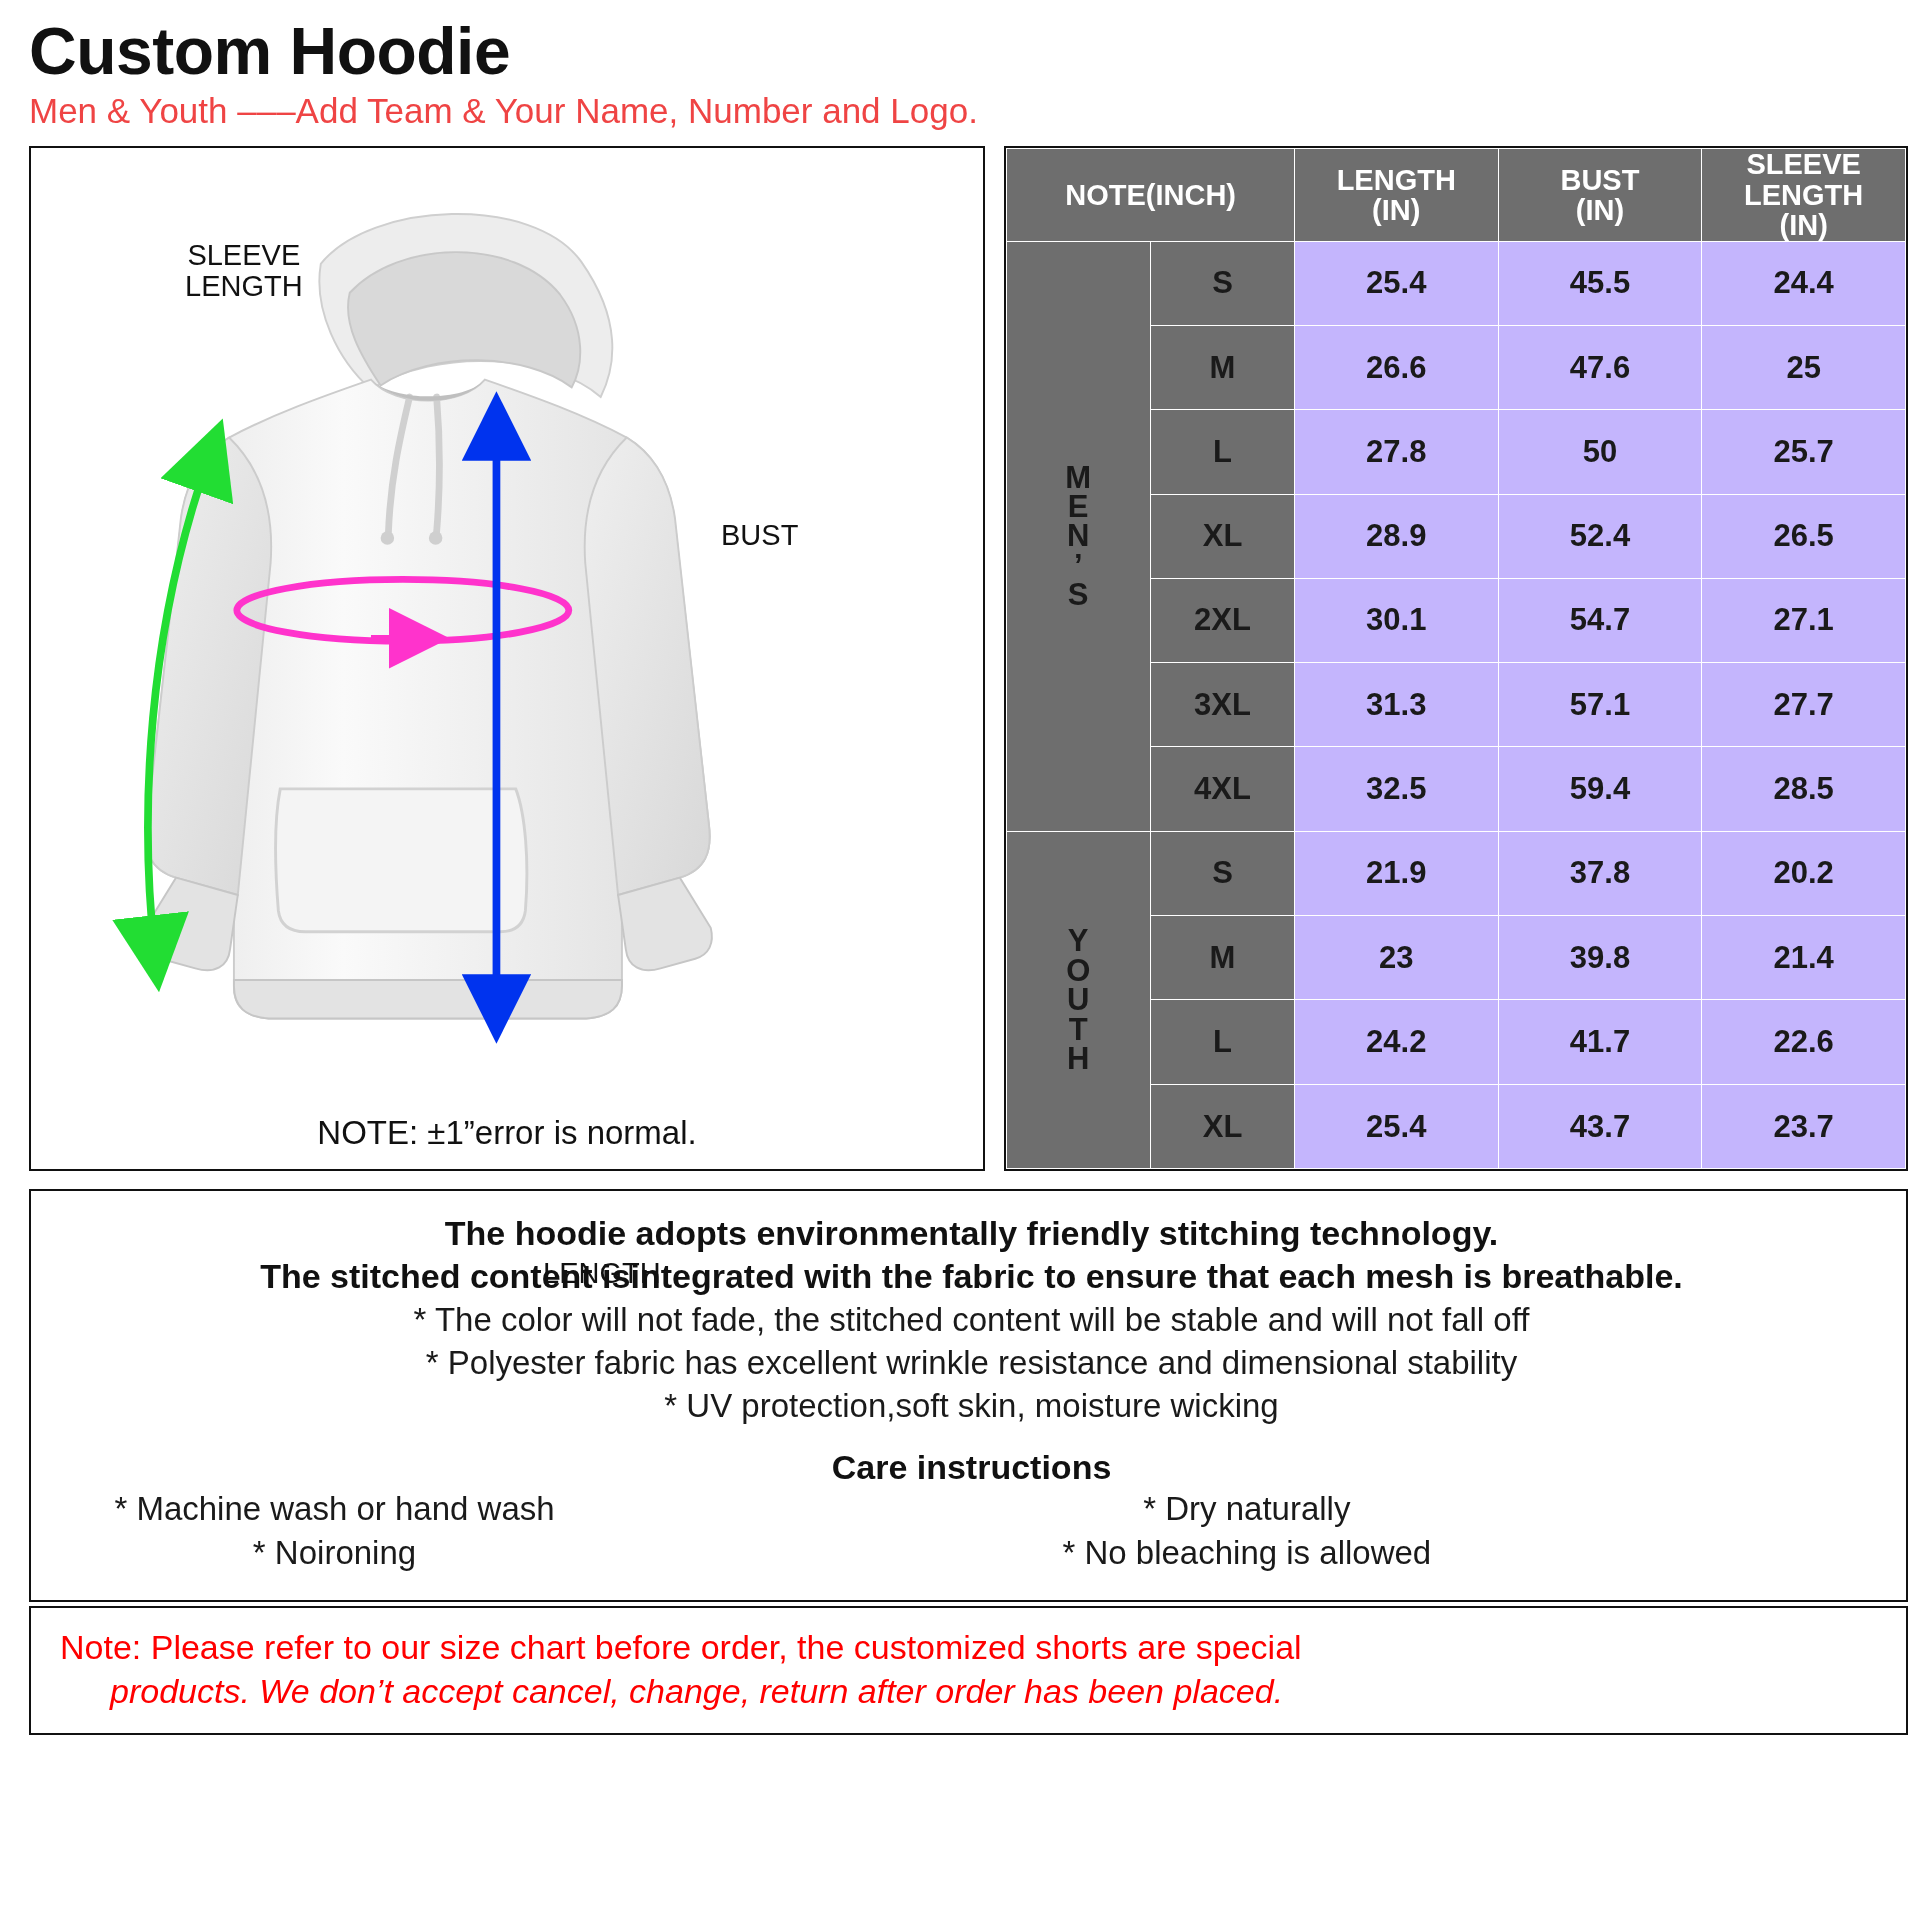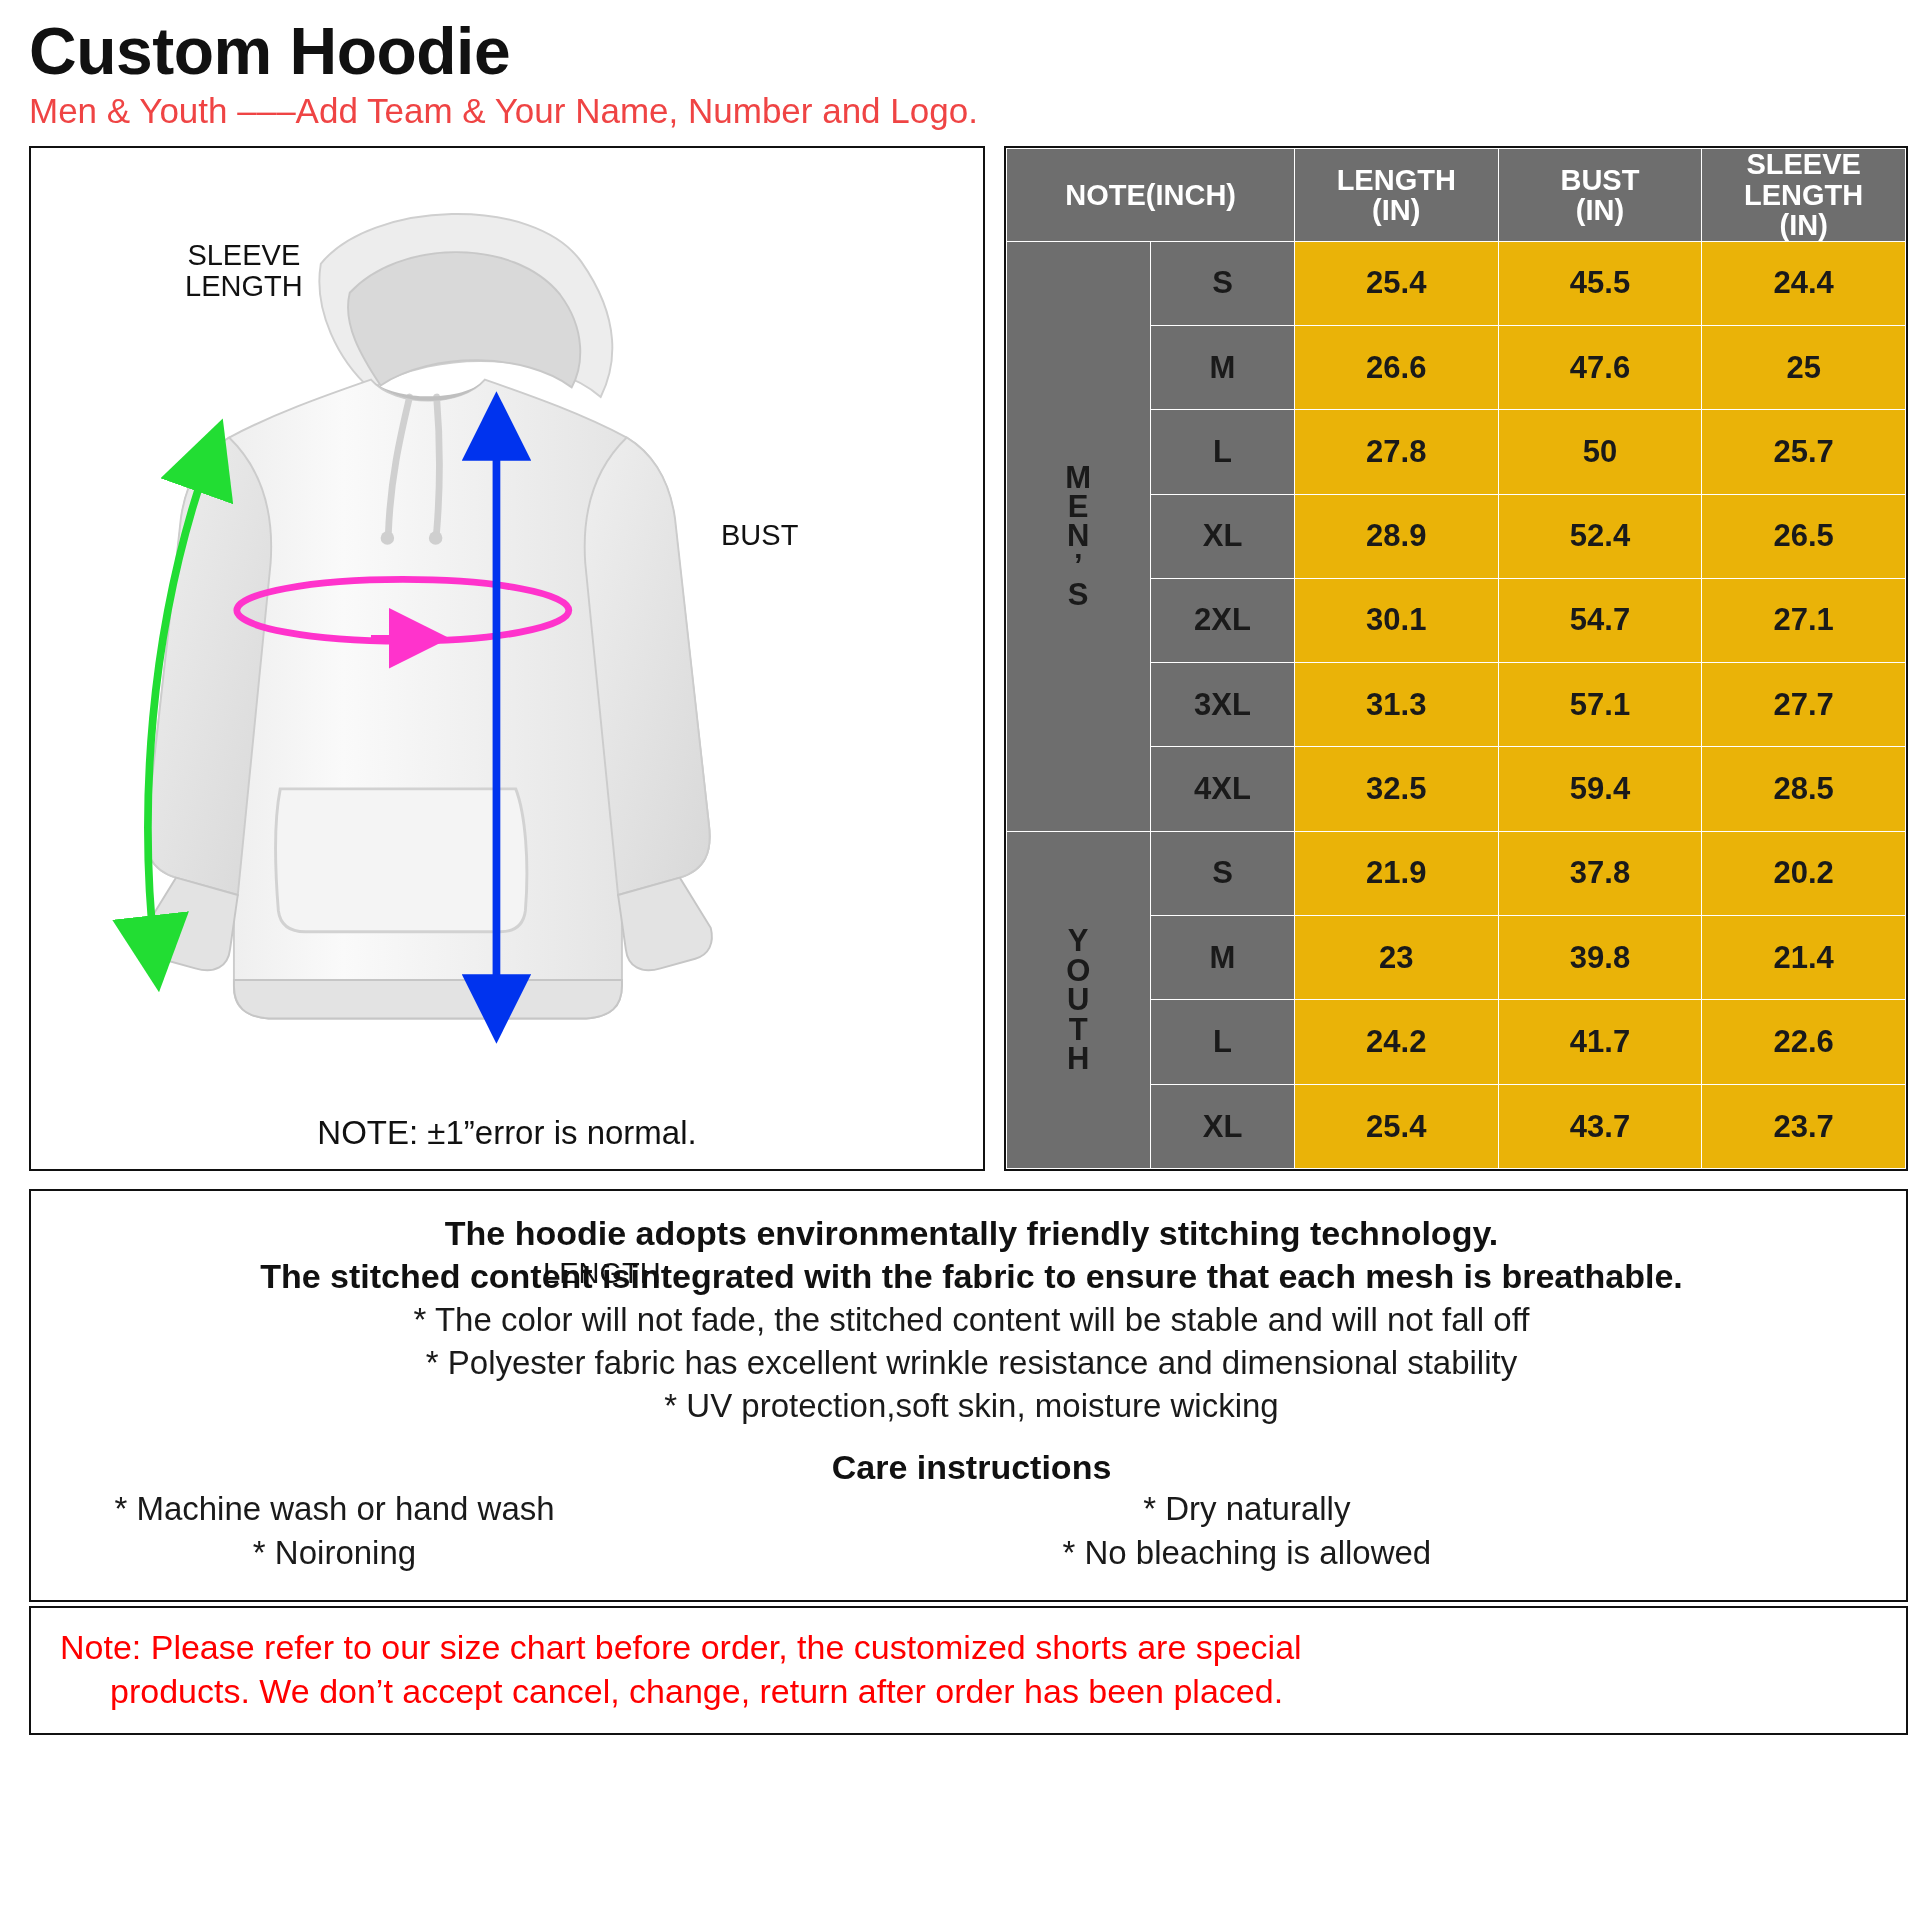--- a/index.html
+++ b/index.html
@@ -115,21 +115,21 @@
   td.grp span {
     display: block;
     writing-mode: horizontal-tb;
   }
   td.sizecell {
     background: #6e6e6e;
     color: #ffffff;
     font-size: 32px;
   }
   td.val {
-    background: #eab308;
+    background: #c4b5fd;
     color: #111;
   }
   .col-size { width: 232px; }
   .col-num { width: 164px; }
 
   
   .desc-panel {
     border: 2.9px solid #111;
     margin-top: 17.4px;
     box-sizing: border-box;
@@ -170,21 +170,21 @@
     margin-top: 4px;
     box-sizing: border-box;
     padding: 17.4px 25px 19.3px 29px;
   }
   .warn-text {
     color: #ff0000;
     font-size: 34px;
     line-height: 1.3;
     font-weight: normal;
   }
-  .warn-text .ind { display: block; padding-left: 50px; }
+  .warn-text .ind { display: block; padding-left: 50px; font-style: italic; }
 </style>
 </head>
 <body>
 
 <div class="page">
 
   <h1 class="title">Custom Hoodie</h1>
   <div class="subtitle">Men &amp; Youth –––Add Team &amp; Your Name, Number and Logo.</div>
 
   <div class="mid-row">

